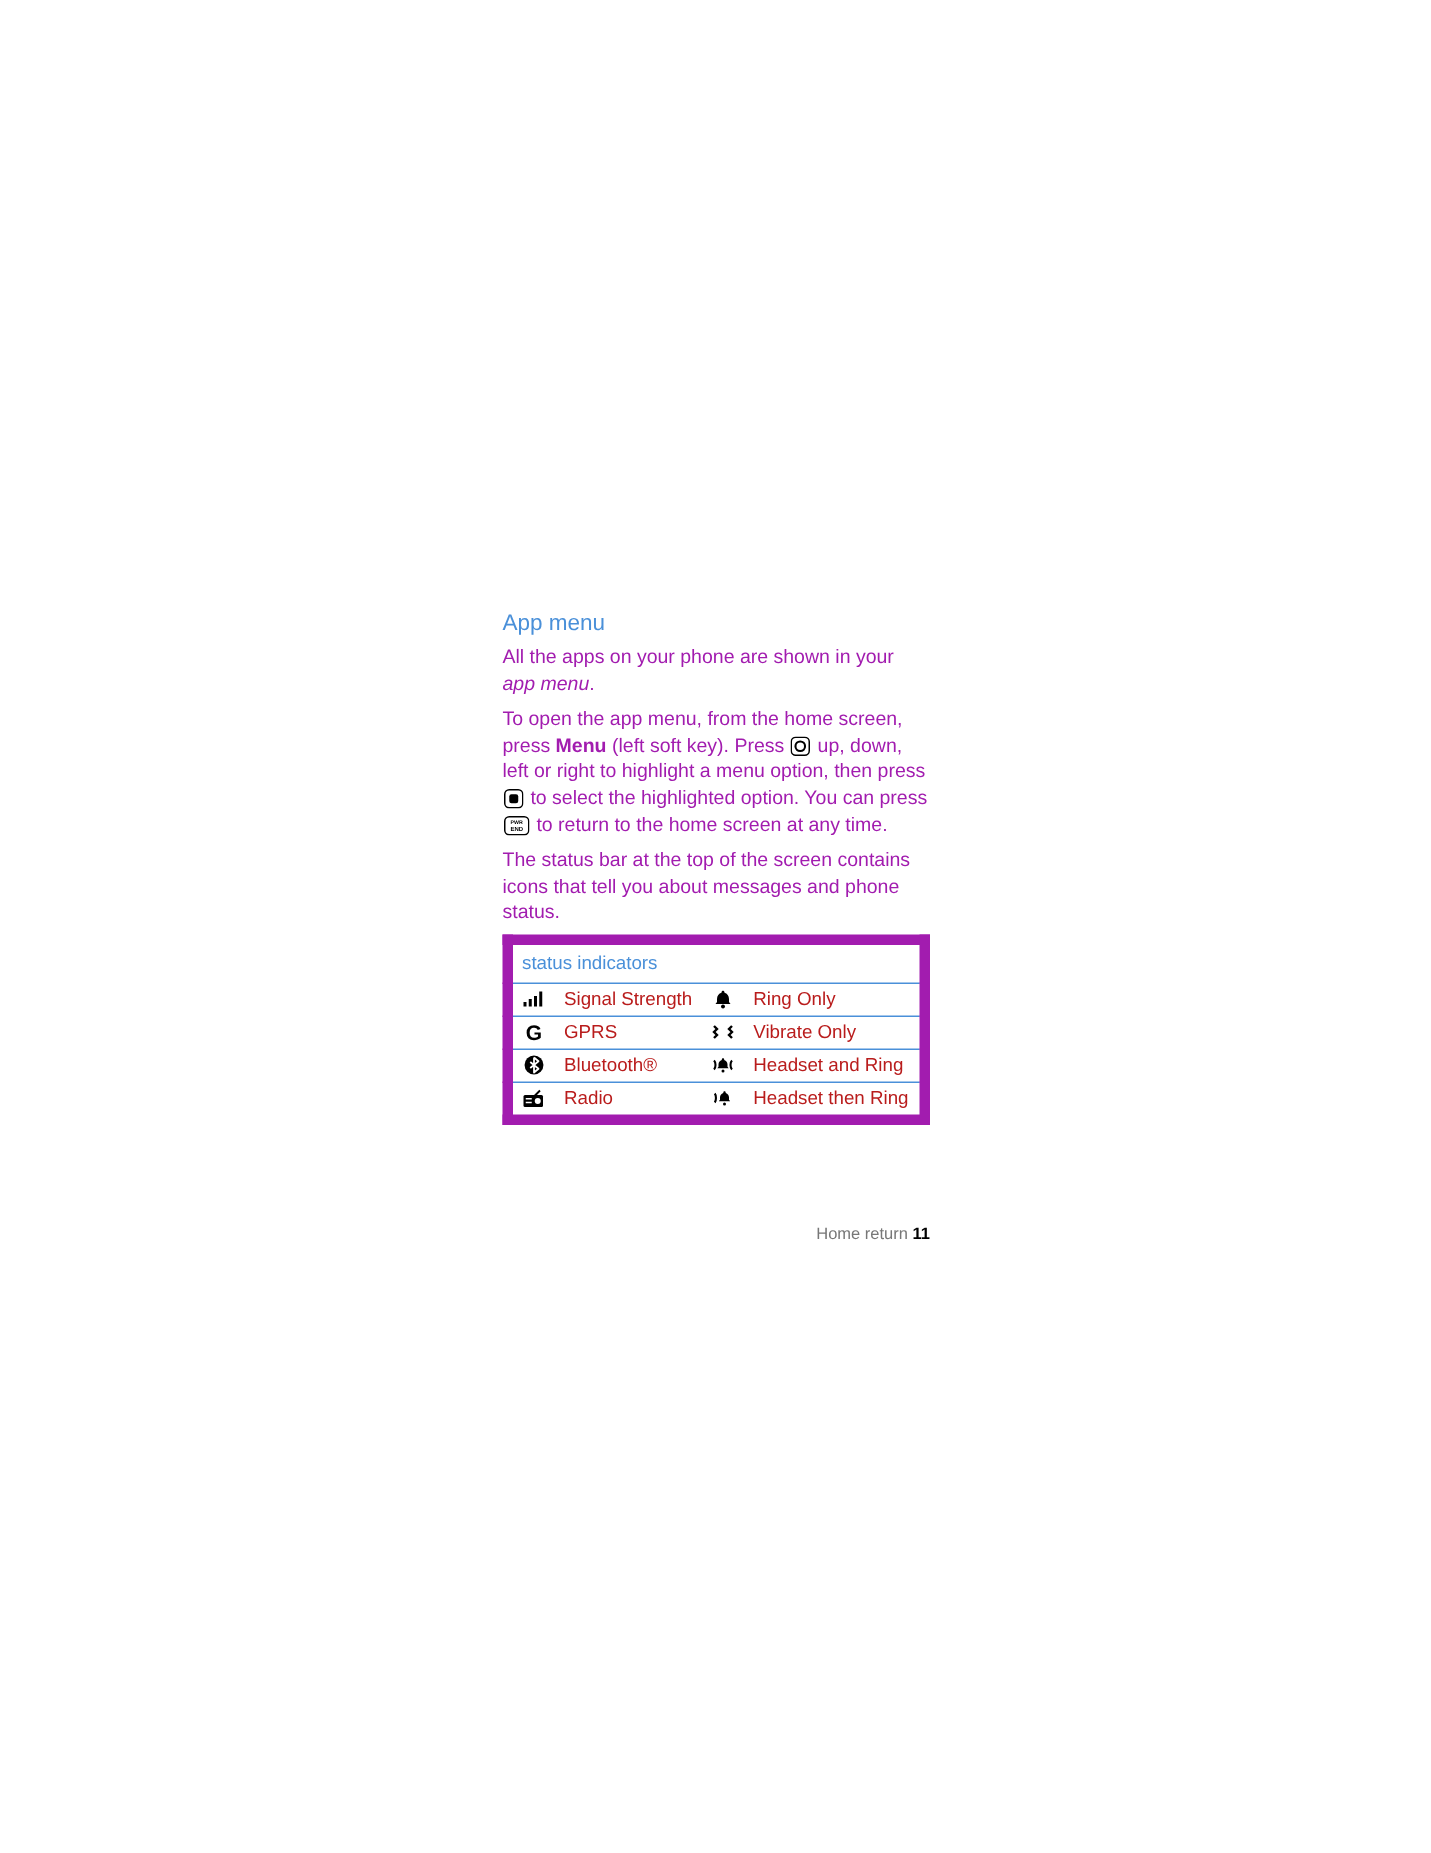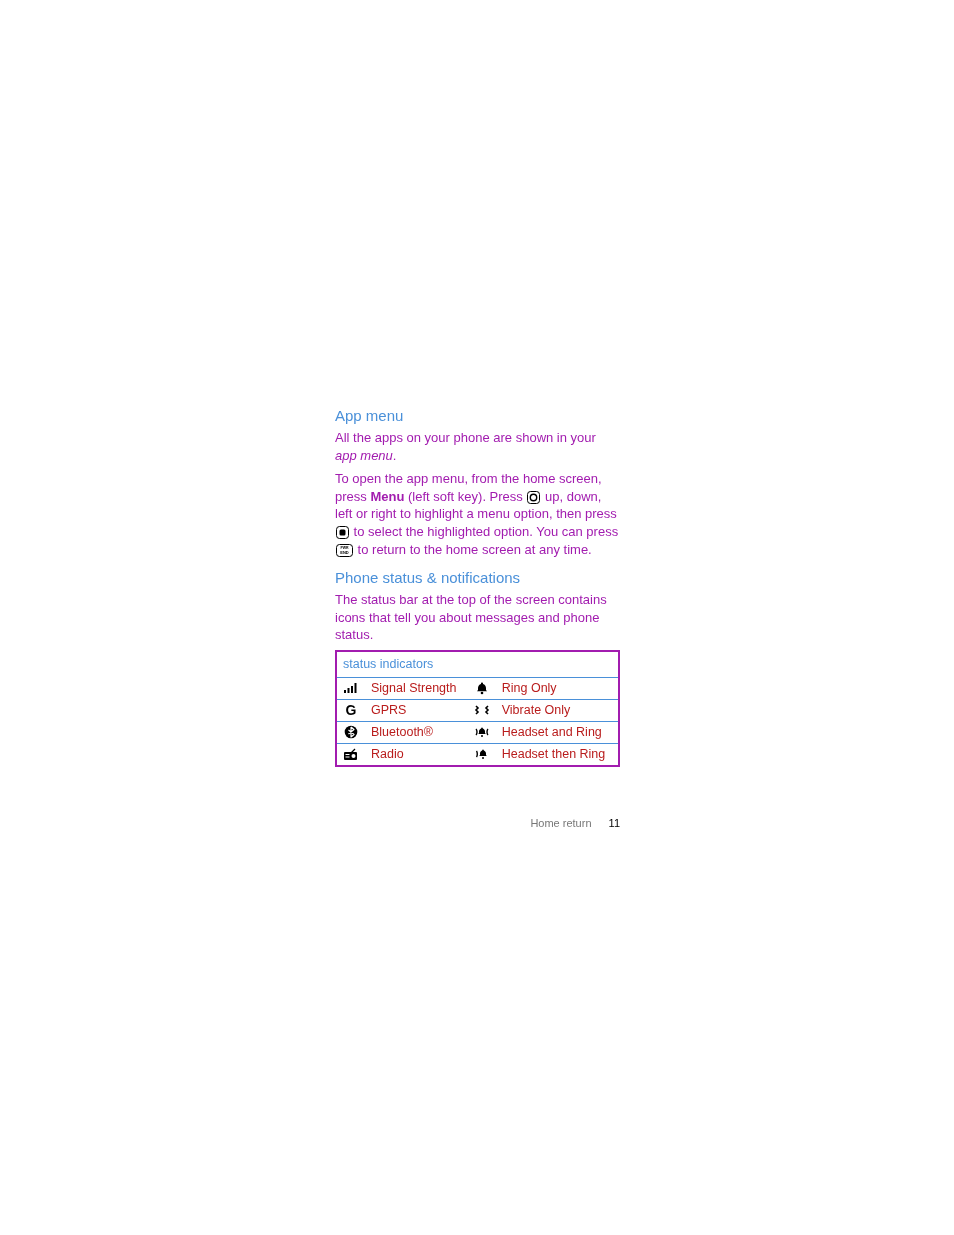--- a/index.html
+++ b/index.html
@@ -36,21 +36,21 @@
   }
   .italic { font-style: italic; }
   .bold { font-weight: 700; }
   .key-icon {
     display: inline-block;
     vertical-align: middle;
     line-height: 0;
     margin: 0 1px;
   }
   .status-table {
-    border: 2px solid #a21caf;
+    border: 7px solid #a21caf;
     border-collapse: collapse;
     width: 100%;
     margin-top: 4px;
     font-size: 12.5px;
   }
   .status-table th {
     text-align: left;
     font-weight: 400;
     color: #4a90d9;
     padding: 4px 6px;
@@ -72,23 +72,22 @@
   .footer {
     position: absolute;
     left: 335px;
     top: 816px;
     width: 285px;
     text-align: right;
     font-size: 11px;
     color: #777;
   }
   .footer .pagenum {
-    font-weight: 400;
+    font-weight: 700;
     color: #000;
-    margin-left: 14px;
   }
 </style>
 </head>
 <body>
 
 <div class="page">
   <div class="content">
 
     <h2 class="section-heading">App menu</h2>
 
@@ -103,21 +102,20 @@
           </svg></span><span> up, down, left or right to highlight a menu option, then press </span><span class="key-icon"><svg width="13" height="13" viewBox="0 0 13 13">
             <rect x="0.5" y="0.5" width="12" height="12" rx="3" fill="#fff" stroke="#000"></rect>
             <rect x="3.5" y="3.5" width="6" height="6" rx="1.5" fill="#000"></rect>
           </svg></span><span> to select the highlighted option. You can press </span><span class="key-icon"><svg width="17" height="13" viewBox="0 0 17 13">
             <rect x="0.5" y="0.5" width="16" height="12" rx="3" fill="#fff" stroke="#000"></rect>
             <text x="8.5" y="5.2" text-anchor="middle" font-size="3.5" font-weight="700" fill="#000">PWR</text>
             <text x="8.5" y="10" text-anchor="middle" font-size="4" font-weight="700" fill="#000">END</text>
           </svg></span><span> to return to the home screen at any time.</span>
     </p>
 
-    <h2 class="section-heading" style="margin-top:10px">Phone status &amp; notifications</h2>
 
     <p>The status bar at the top of the screen contains icons that tell you about messages and phone status.</p>
 
     <table class="status-table">
       <thead>
         <tr>
             <th colspan="4">status indicators</th>
           </tr>
       </thead>
       <tbody>

